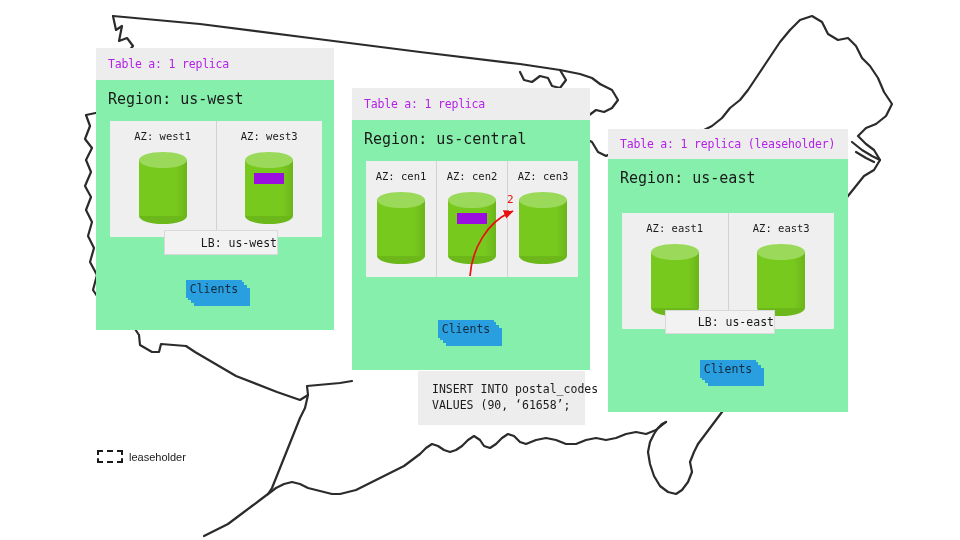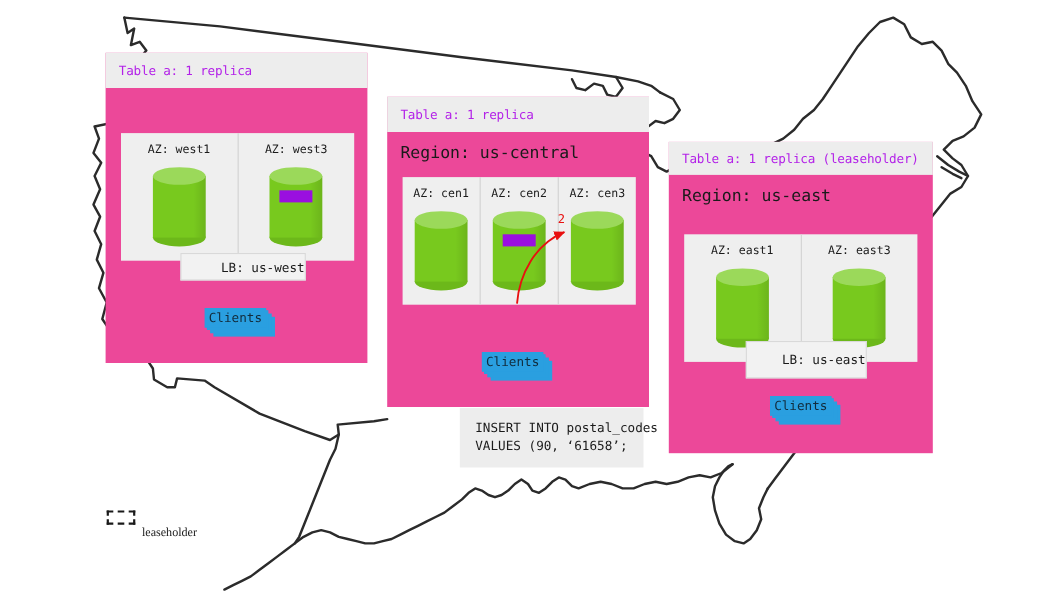--- a/index.html
+++ b/index.html
@@ -6,21 +6,21 @@
   body{
     width:960px;height:540px;background:#ffffff;overflow:hidden;
     font-family:"DejaVu Sans Mono","Liberation Mono",monospace;
     position:relative;
   }
   #stage{position:absolute;left:0;top:0;width:960px;height:540px;}
 
   .map-layer{position:absolute;left:0;top:0;width:960px;height:540px;z-index:1;pointer-events:none;}
 
   
-  .panel{position:absolute;z-index:2;background:#ec4899;box-sizing:border-box;}
+  .panel{position:absolute;z-index:2;background:#86efac;box-sizing:border-box;}
   .panel-head{background:#ededed;box-sizing:border-box;display:flex;align-items:center;padding-left:12px;}
   .panel-head .ptitle{color:#b322e8;font-size:11.5px;letter-spacing:-0.2px;white-space:nowrap;}
   .region-title{font-size:15px;color:#1a1a1a;padding:10px 0 8px 12px;white-space:nowrap;}
 
   .az-strip{position:absolute;background:#efefef;box-sizing:border-box;display:flex;}
   .az-cell{flex:1;box-sizing:border-box;position:relative;display:flex;flex-direction:column;align-items:center;}
   .az-cell + .az-cell{border-left:1px solid #d2d2d2;}
   .az-label{font-size:10.5px;color:#1a1a1a;margin-top:9px;white-space:nowrap;}
 
   
@@ -48,21 +48,21 @@
 
   
   .sqlbox{position:absolute;z-index:3;background:#ededed;box-sizing:border-box;
           padding:10px 0 0 14px;}
   .sqlbox div{font-size:11.5px;color:#1a1a1a;line-height:16px;white-space:nowrap;}
 
   
   .legend{position:absolute;z-index:4;display:flex;align-items:center;}
   .legend .swatch{width:26px;height:13px;border:2px dashed #1a1a1a;box-sizing:border-box;}
   .legend .ltext{font-size:11px;color:#1a1a1a;margin-left:6px;
-                 font-family:Liberation Serif, serif;margin-top:28px;}
+                 font-family:Liberation Sans, sans-serif;}
 
   
   .arrow-layer{position:absolute;left:0;top:0;width:960px;height:540px;z-index:7;pointer-events:none;}
   .arrow-num{position:absolute;z-index:8;color:#e81010;font-size:11px;}
 </style>
 </head>
 <body>
 
 <div id="stage">
 
@@ -140,20 +140,21 @@
       </marker>
     </defs>
     <path d="M470,276 C472,250 486,222 513,211" fill="none" stroke="#e81010" stroke-width="1.7" marker-end="url(#ah)"></path>
   </svg>
   <div class="arrow-num" style="left:507px;top:193px;">2</div>
 
   <div class="panel" id="panel-west" style="left:96px;top:48px;width:238px;height:282px;">
     <div class="panel-head" style="height:32px;width:238px;">
       <span class="ptitle">Table a: 1 replica</span>
     </div>
+    <div class="region-title">Region: us-west</div>
 
     <div class="az-strip" style="left:14px;top:73px;width:212px;height:116px;">
       <div class="az-cell">
         <span class="az-label">AZ: west1</span>
         <div class="cyl" style="width:48px;height:72px;">
           <div class="bot" style="top:56px;width:48px;height:16px;"></div>
           <div class="body" style="top:8px;width:48px;height:56px;"></div>
           <div class="shade" style="top:8px;height:56px;width:11px;"></div>
           <div class="top" style="width:48px;height:16px;"></div>
         </div>
@@ -257,21 +258,21 @@
         <span class="az-label">AZ: east3</span>
         <div class="cyl" style="width:48px;height:72px;">
           <div class="bot" style="top:56px;width:48px;height:16px;"></div>
           <div class="body" style="top:8px;width:48px;height:56px;"></div>
           <div class="shade" style="top:8px;height:56px;width:11px;"></div>
           <div class="top" style="width:48px;height:16px;"></div>
         </div>
       </div>
     </div>
 
-    <div class="lb" style="left:70px;top:181px;width:110px;height:34px;">
+    <div class="lb" style="left:57px;top:181px;width:110px;height:24px;">
       <span>LB: us-east</span>
     </div>
 
     <div class="clients" style="left:92px;top:231px;width:66px;height:26px;">
       <div class="layer" style="left:8px;top:8px;width:56px;height:18px;"></div>
       <div class="layer" style="left:5px;top:5px;width:56px;height:18px;"></div>
       <div class="layer" style="left:2px;top:2px;width:56px;height:18px;"></div>
       <div class="face" style="width:56px;height:18px;">
         <span>Clients</span>
       </div>

